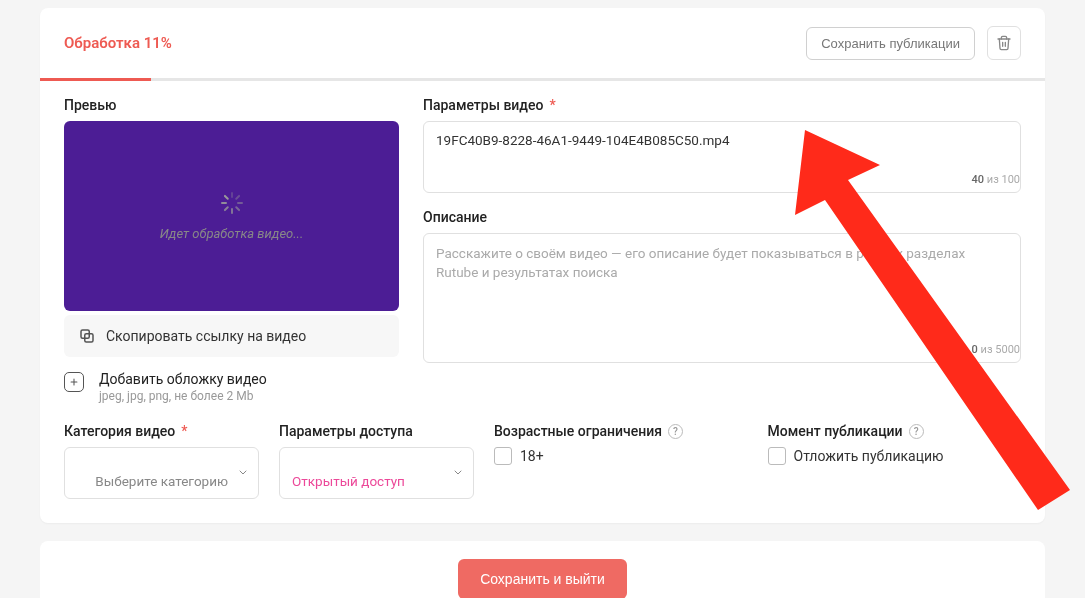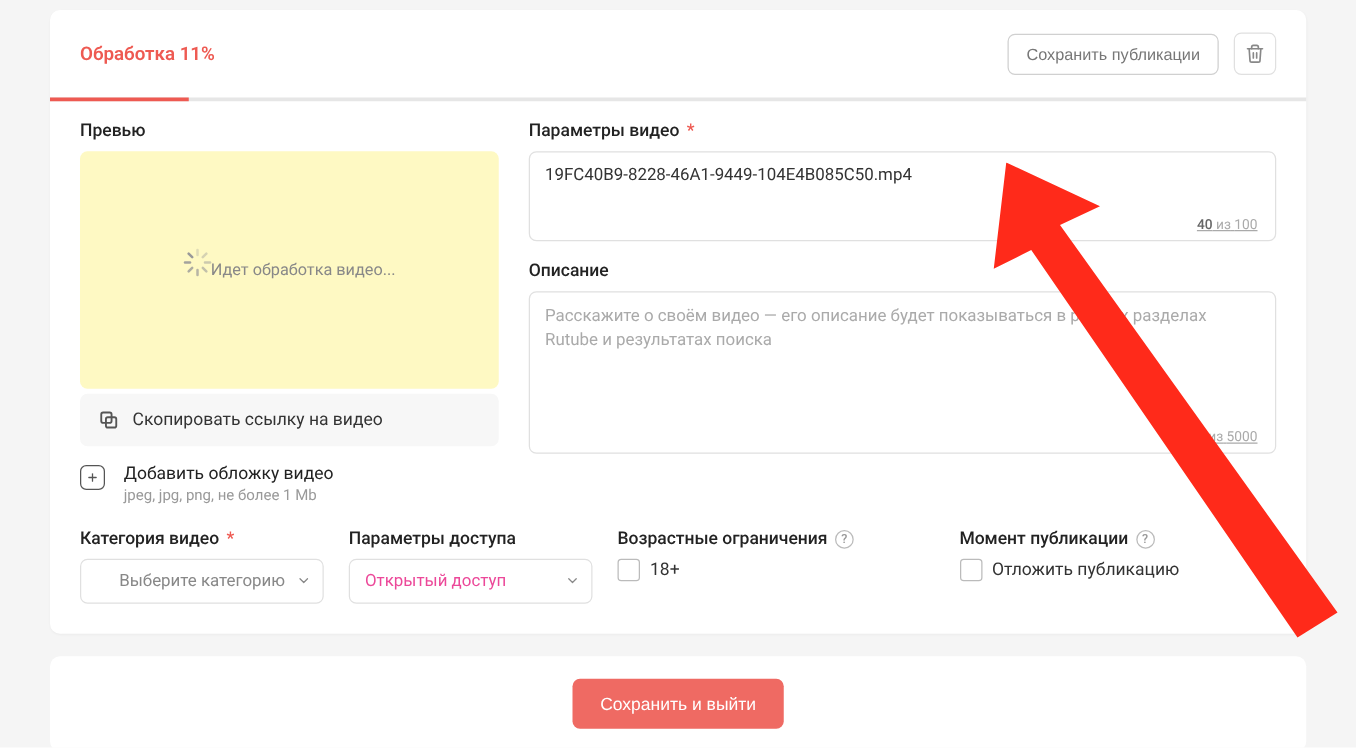--- a/index.html
+++ b/index.html
@@ -81,26 +81,28 @@
       font-size: 14px;
       color: #222;
       font-weight: 500;
       margin-bottom: 8px;
       display: flex;
       align-items: center;
       gap: 6px;
     }
     .req { color: #ee5a52; }
     .preview-box {
-      background: #fef9c3;
+      background: #4c1d95;
       border-radius: 6px;
       height: 190px;
       display: flex;
+      flex-direction: column;
       align-items: center;
       justify-content: center;
+      font-style: italic;
     }
     .spinner {
       width: 22px; height: 22px;
       position: relative;
       margin-bottom: 12px;
     }
     .spinner span {
       position: absolute;
       width: 2px; height: 6px;
       background: #999;
@@ -152,24 +154,23 @@
     .title-box {
       position: relative;
       height: 72px;
       border: 1px solid #e0e0e0;
       border-radius: 6px;
       padding: 10px 12px;
     }
     .title-value { font-size: 13.5px; color: #333; }
     .counter {
       position: absolute;
-      right: 14px; bottom: 6px;
+      right: 0; bottom: 6px;
       font-size: 11px;
       color: #aaa;
-      text-decoration: underline;
     }
     .counter .cur { color: #666; font-weight: 500; }
     .desc-box {
       position: relative;
       height: 130px;
       border: 1px solid #e0e0e0;
       border-radius: 6px;
       padding: 10px 12px;
     }
     .desc-placeholder {
@@ -184,21 +185,21 @@
     }
     .opt { flex: 1; min-width: 0; }
     .opt-cat { width: 195px; flex: 0 0 195px; text-align: right; }
     .opt-acc { width: 195px; flex: 0 0 195px; }
     .select-wrap {
       position: relative;
     }
     .select-display {
       border: 1px solid #e0e0e0;
       border-radius: 6px;
-      padding: 9px 30px 9px 12px;
+      padding: 25px 30px 9px 12px;
       font-size: 13.5px;
       color: #888;
       background: #fff;
       cursor: pointer;
     }
     .select-display.has-val { color: #ec4899; }
     .chev {
       position: absolute;
       right: 10px; top: 50%;
       transform: translateY(-50%);
@@ -299,21 +300,21 @@
       </div>
       <div class="add-cover-row">
         <div class="plus-btn">
           <svg width="10" height="10" viewBox="0 0 24 24" fill="none" stroke-width="2.5" stroke-linecap="round">
               <line x1="12" y1="5" x2="12" y2="19"></line>
               <line x1="5" y1="12" x2="19" y2="12"></line>
             </svg>
         </div>
         <div>
           <div class="add-cover-text">Добавить обложку видео</div>
-          <div class="add-cover-hint">jpeg, jpg, png, не более 1 Mb</div>
+          <div class="add-cover-hint">jpeg, jpg, png, не более 2 Mb</div>
         </div>
       </div>
     </div>
 
     <div class="right-col">
       <div class="label">
         <span>Параметры видео</span>
           <span class="req">*</span>
       </div>
       <div class="title-box">

